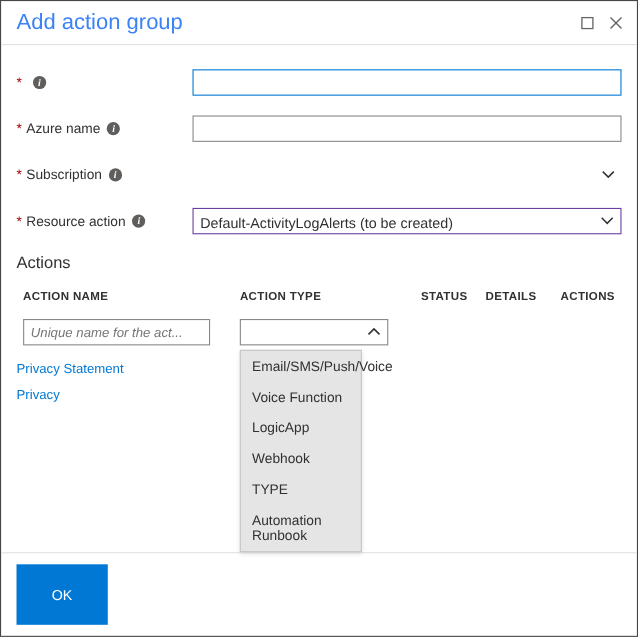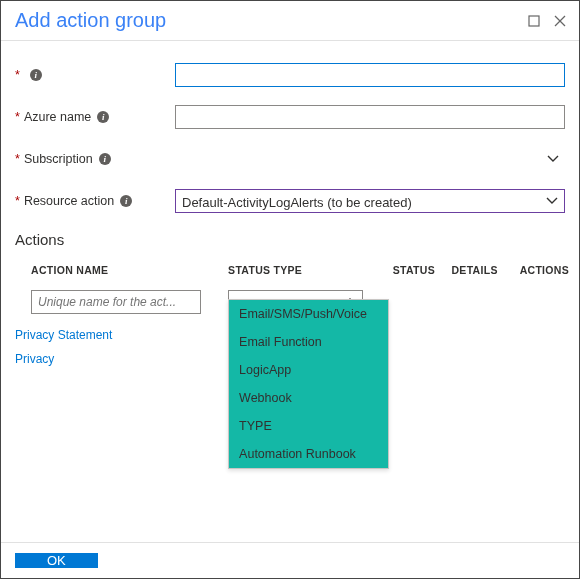--- a/index.html
+++ b/index.html
@@ -95,21 +95,21 @@
   }
   .sub-disp .chev { position: absolute; right: 6px; top: 50%; transform: translateY(-50%); }
   .section-h {
     font-size: 15px;
     font-weight: 400;
     margin: 10px 0 8px 14px;
     color: #323130;
   }
   table.actions {
     width: calc(100% - 28px);
-    margin: 0 24px;
+    margin: 0 14px;
     border-collapse: collapse;
     font-size: 11px;
   }
   table.actions th {
     text-align: left;
     font-weight: 600;
     font-size: 10.5px;
     letter-spacing: 0.3px;
     color: #323130;
     padding: 8px 6px 10px 6px;
@@ -128,24 +128,24 @@
   .dd-cell { position: relative; width: 140px; }
   .dd-btn {
     width: 135px; height: 24px;
     border: 1px solid #8a8886;
     background: #fff;
     position: relative;
     cursor: pointer;
   }
   .dd-list {
     position: absolute;
-    top: 9px; left: 0;
-    width: 161px;
+    top: 28px; left: 0;
+    width: 111px;
     border: 1px solid #c8c6c4;
-    background: #14b8a6;
+    background: #e5e5e5;
     box-shadow: 0 2px 4px rgba(0,0,0,0.12);
     z-index: 10;
   }
   .dd-item {
     padding: 7px 10px;
     font-size: 12.5px;
     color: #323130;
     cursor: pointer;
   }
   .links {
@@ -162,21 +162,21 @@
   .footer {
     position: absolute;
     bottom: 0; left: 0; right: 0;
     border-top: 1px solid #e1e1e1;
     padding: 10px 14px;
   }
   .ok-btn {
     background: #0078d4;
     color: #fff;
     border: none;
-    padding: 0 32px;
+    padding: 20px 32px;
     font-size: 13px;
     cursor: pointer;
   }
   .chev svg { display: block; }
 </style>
 </head>
 <body>
 
 <div class="titlebar">
   <h1>Add action group</h1>
@@ -249,21 +249,21 @@
     </div>
   </div>
 </div>
 
 <div class="section-h">Actions</div>
 
 <table class="actions">
   <thead>
     <tr>
       <th>ACTION NAME</th>
-      <th>STATUS TYPE</th>
+      <th>ACTION TYPE</th>
       <th>STATUS</th>
       <th>DETAILS</th>
       <th style="text-align:right">ACTIONS</th>
     </tr>
   </thead>
   <tbody>
     <tr>
       <td>
         <input class="name-in" placeholder="Unique name for the act..." style="">
       </td>
@@ -271,21 +271,21 @@
         <div class="dd-cell">
           <div class="dd-btn">
             <span class="chev">
               <svg width="12" height="8" viewBox="0 0 12 8">
                   <polyline points="1,6 6,1 11,6" fill="none" stroke="#323130" stroke-width="1.4"></polyline>
                 </svg>
             </span>
           </div>
           <div class="dd-list">
             <div class="dd-item">Email/SMS/Push/Voice</div>
-            <div class="dd-item">Email Function</div>
+            <div class="dd-item">Voice Function</div>
             <div class="dd-item">LogicApp</div>
             <div class="dd-item">Webhook</div>
             <div class="dd-item">TYPE</div>
             <div class="dd-item">Automation Runbook</div>
           </div>
         </div>
       </td>
       <td></td>
         <td></td>
         <td></td>

